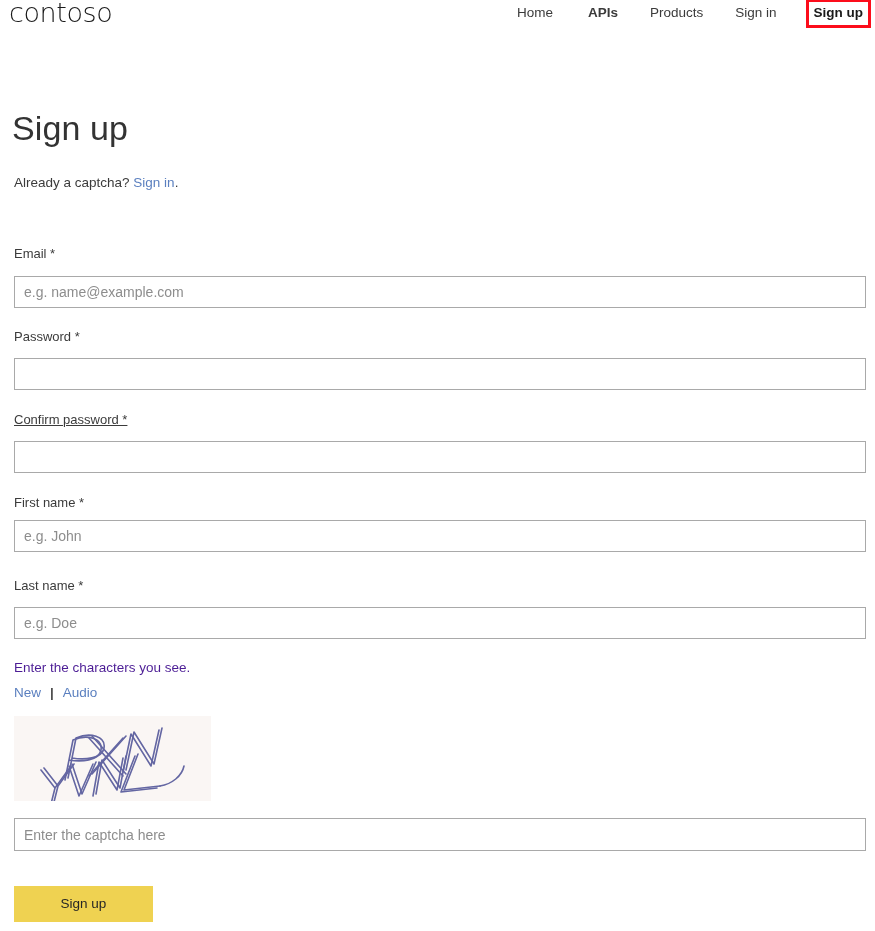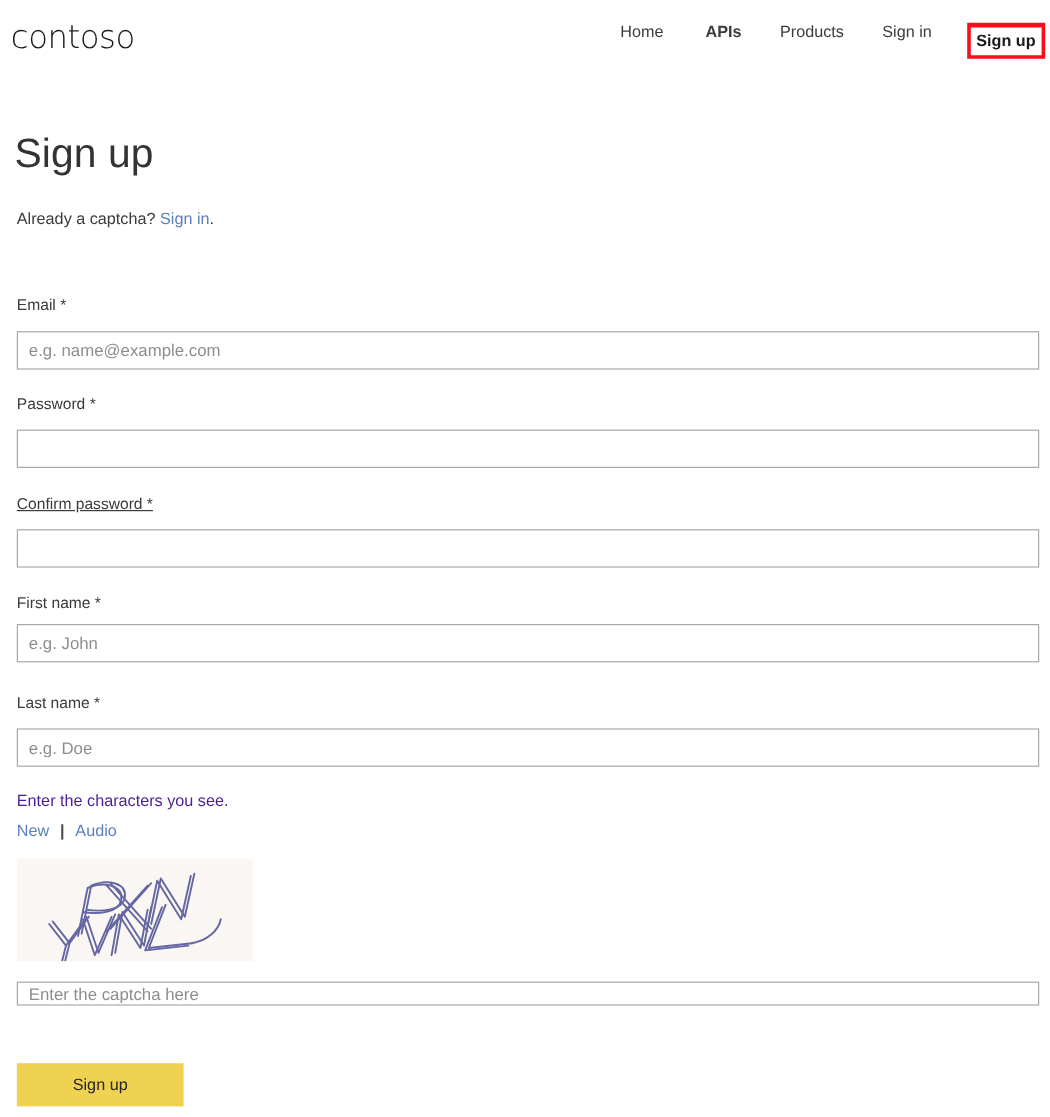--- a/index.html
+++ b/index.html
@@ -16,41 +16,40 @@
     overflow: hidden;
   }
 
   
   .header {
     position: absolute;
     top: 0;
     left: 0;
     width: 875px;
     height: 30px;
-    margin-top: 19px;
   }
   .brand {
     position: absolute;
     left: 9px;
     top: -2px;
     font-family: "DejaVu Sans", sans-serif;
     font-size: 27px;
     font-weight: 300;
     letter-spacing: -0.4px;
     color: #1a1a1a;
     line-height: 30px;
     cursor: pointer;
   }
   .nav {
     position: absolute;
     right: 0;
     top: 0;
     height: 26px;
     display: flex;
-    align-items: flex-start;
+    align-items: center;
   }
   .nav-link {
     font-size: 13.5px;
     color: #3b3b3b;
     text-decoration: none;
     line-height: 16px;
     cursor: pointer;
     white-space: nowrap;
   }
   .nav-gap-1 { margin-right: 35px; }
@@ -177,21 +176,21 @@
     left: 14px;
     top: 716px;
     width: 197px;
     height: 85px;
     background: #faf6f4;
     overflow: hidden;
   }
   .captcha-image svg {
     display: block;
   }
-  .in-captcha { top: 818px; height: 20px; }
+  .in-captcha { top: 818px; height: 33px; }
 
   
   .submit-button {
     position: absolute;
     left: 14px;
     top: 886px;
     width: 139px;
     height: 36px;
     background: #efd251;
     border: none;

